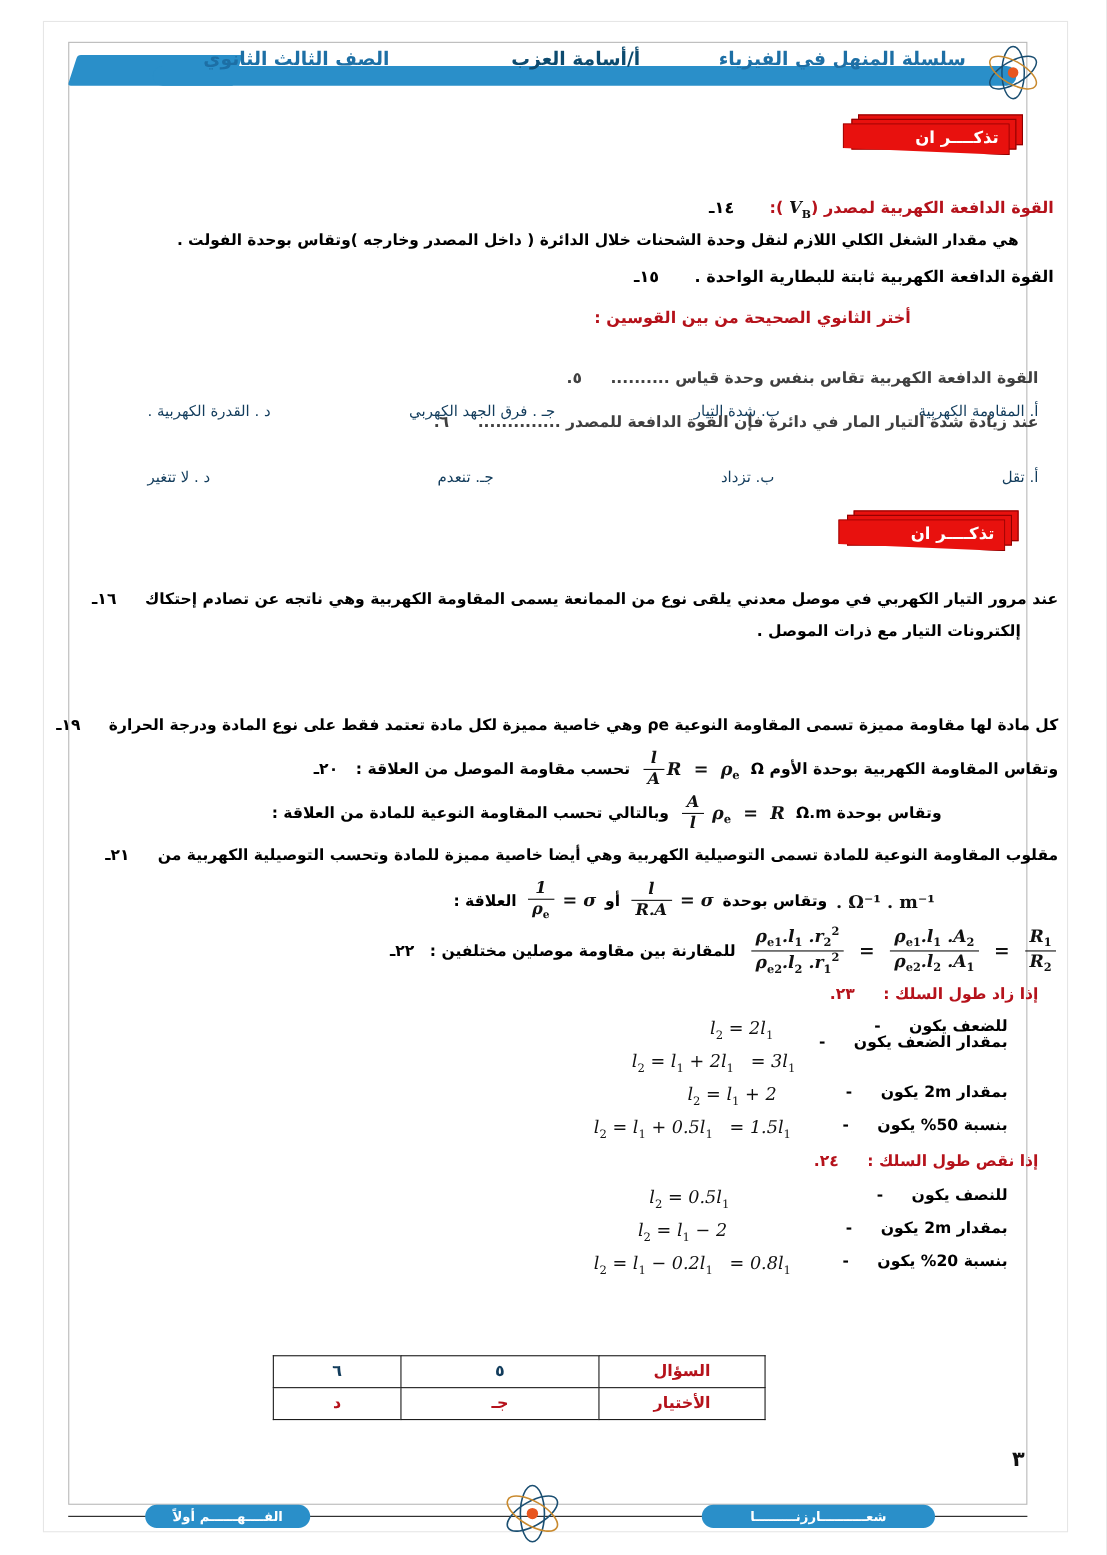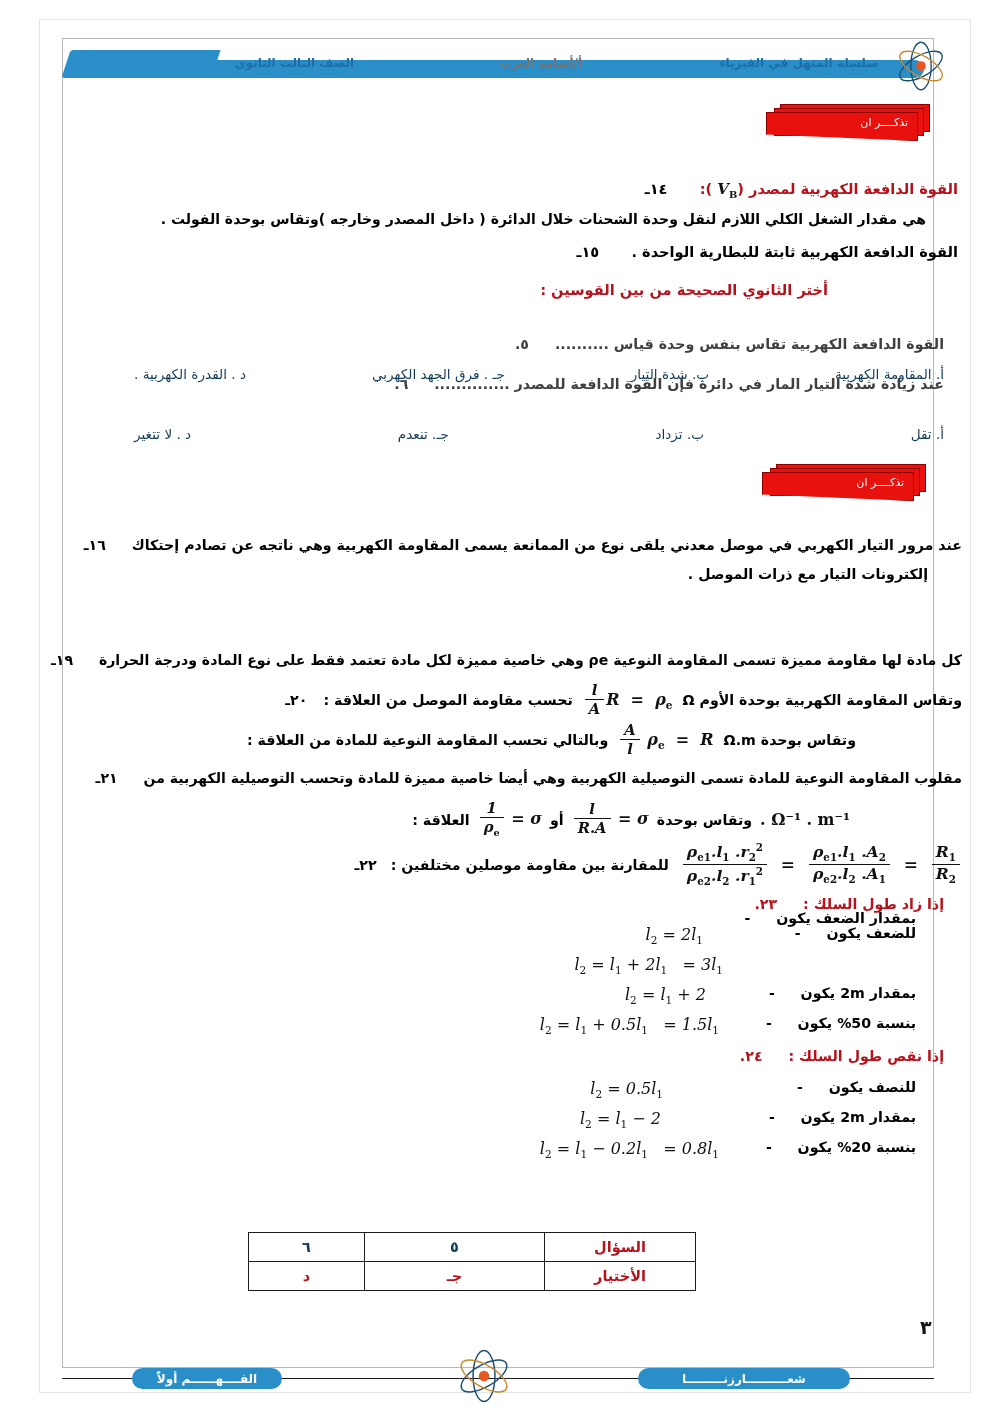--- a/index.html
+++ b/index.html
@@ -64,29 +64,29 @@
     left: 4px;
     top: 6px;
     width: 150px;
     height: 28px;
     background: #2a8fc9;
     border-radius: 3px 0 0 3px;
     transform: skewX(-18deg);
   }
   .header-text {
     position: absolute;
-    top: 12px;
+    top: 0;
     color: #1d6fa5;
     font-weight: bold;
-    font-size: 12px;
+    font-size: 17px;
     white-space: nowrap;
     letter-spacing: .3px;
   }
   .ht-right { right: 56px; }
-  .ht-mid   { right: 352px; color:#737373; }
+  .ht-mid   { right: 352px; color:#0c4a6e; }
   .ht-left  { right: 580px; }
 
   .atom {
     position: absolute;
     right: -16px;
     top: -4px;
     width: 58px;
     height: 52px;
   }
 
@@ -104,22 +104,22 @@
   }
   .remember .l3 { right: 0px;  top: 0px;  width: 150px; height: 28px; }
   .remember .l2 { right: 6px;  top: 4px;  width: 150px; height: 28px; }
   .remember .l1 { right: 12px; top: 8px;  width: 152px; height: 29px;
                   clip-path: polygon(0 0, 100% 0, 100% 100%, 0 78%); }
   .remember .rtxt {
     position: absolute;
     right: 22px;
     top: 12px;
     color: #ffffff;
-    font-weight: normal;
-    font-size: 11px;
+    font-weight: bold;
+    font-size: 15px;
     letter-spacing: 1px;
     white-space: nowrap;
     z-index: 5;
   }
   #remember-1 { right: 76px; top: 104px; }
   #remember-2 { right: 80px; top: 464px; }
 
   .red { color: #b5121b; }
 
   
@@ -427,21 +427,21 @@
 
   <div class="sub-line" style="top:925px; right:90px;">
     <span>للضعف يكون</span>
     <span style="display:inline-block; width:16px;"></span>
     <span class="dash" style="position:static;">-</span>
   </div>
   <div class="math" style="position:absolute; top:925px; right:303px;">
     l<sub>2</sub> = 2l<sub>1</sub>
   </div>
 
-  <div class="sub-line" style="top:910px; right:90px;margin-left:24px;">
+  <div class="sub-line" style="top:940px; right:90px;margin-left:24px;">
     <span>بمقدار الضعف يكون</span>
     <span style="display:inline-block; width:16px;"></span>
     <span class="dash" style="position:static;">-</span>
   </div>
   <div class="math" style="position:absolute; top:955px; right:283px;">
     l<sub>2</sub> = l<sub>1</sub> + 2l<sub>1</sub> &nbsp;&nbsp;= 3l<sub>1</sub>
   </div>
 
   <div class="sub-line" style="top:985px; right:90px;">
     <span>بمقدار 2m يكون</span>

